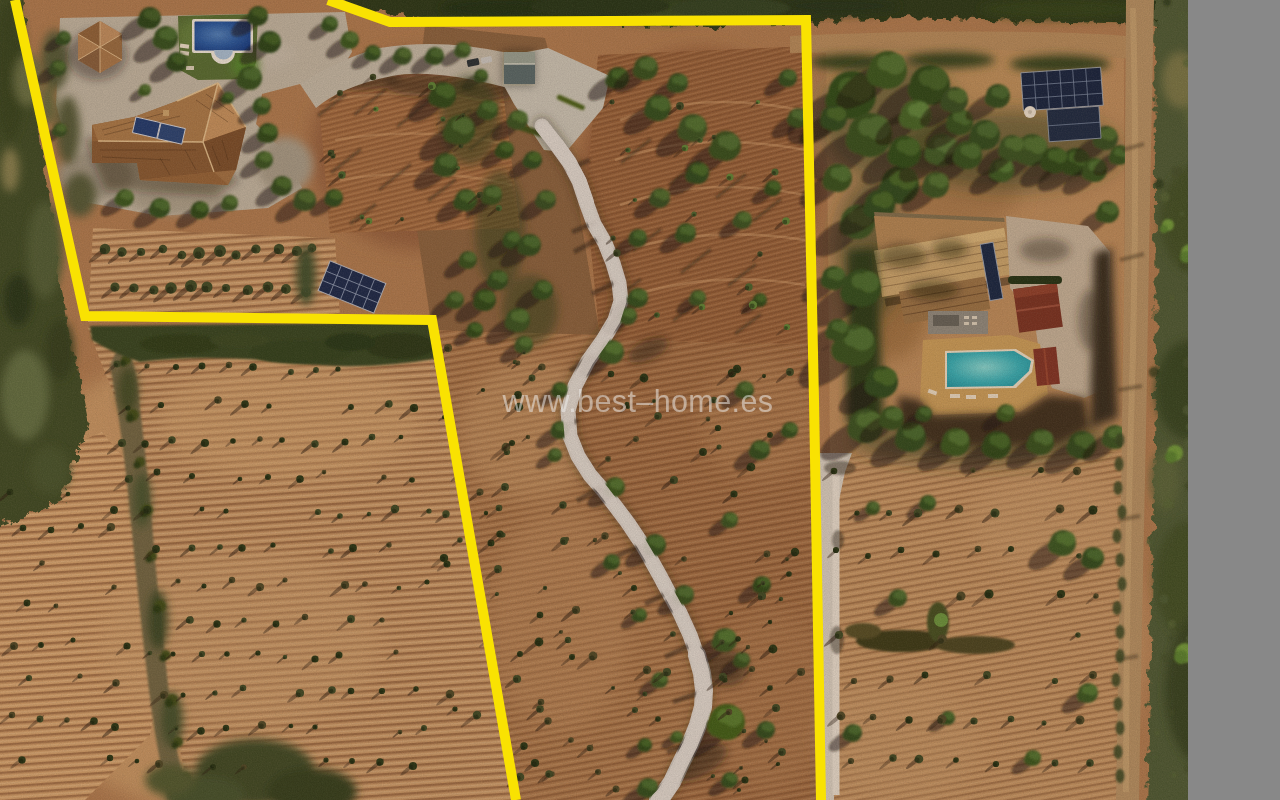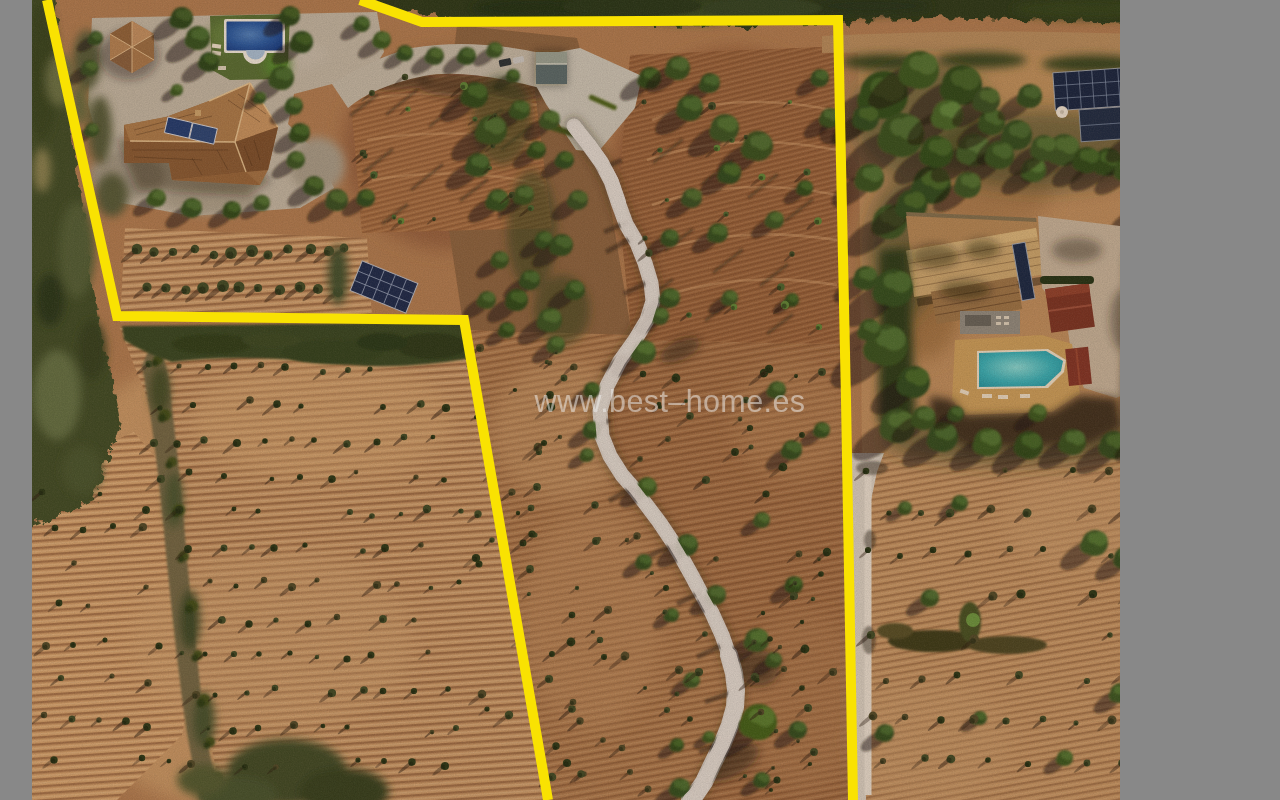--- a/index.html
+++ b/index.html
@@ -1,12 +1,12 @@
 <!DOCTYPE html>
-<html><head><meta charset="utf-8"><style>html,body{margin:0;padding:0;background:#888;}#stage{position:relative;width:1088px;height:800px;overflow:hidden;font-family:"Liberation Sans",sans-serif;margin-left:32px;}</style></head><body>
+<html><head><meta charset="utf-8"><style>html,body{margin:0;padding:0;background:#888;}#stage{position:relative;width:1188px;height:800px;overflow:hidden;font-family:"Liberation Sans",sans-serif;}</style></head><body>
 <div id="stage">
 <svg width="1280" height="800" viewBox="0 0 1280 800" xmlns="http://www.w3.org/2000/svg">
 <defs>
         <pattern id="rowsH" width="7" height="7" patternUnits="userSpaceOnUse" patternTransform="rotate(-4)">
           <rect y="0" width="7" height="2.4" fill="rgba(104,58,30,0.42)"></rect>
           <rect y="4" width="7" height="1.4" fill="rgba(255,238,205,0.20)"></rect>
         </pattern>
         <pattern id="rowsH2" width="6.5" height="6.5" patternUnits="userSpaceOnUse" patternTransform="rotate(-10)">
           <rect y="0" width="6.5" height="2.1" fill="rgba(96,52,28,0.30)"></rect>
           <rect y="3.8" width="6.5" height="1.2" fill="rgba(255,236,200,0.13)"></rect>

